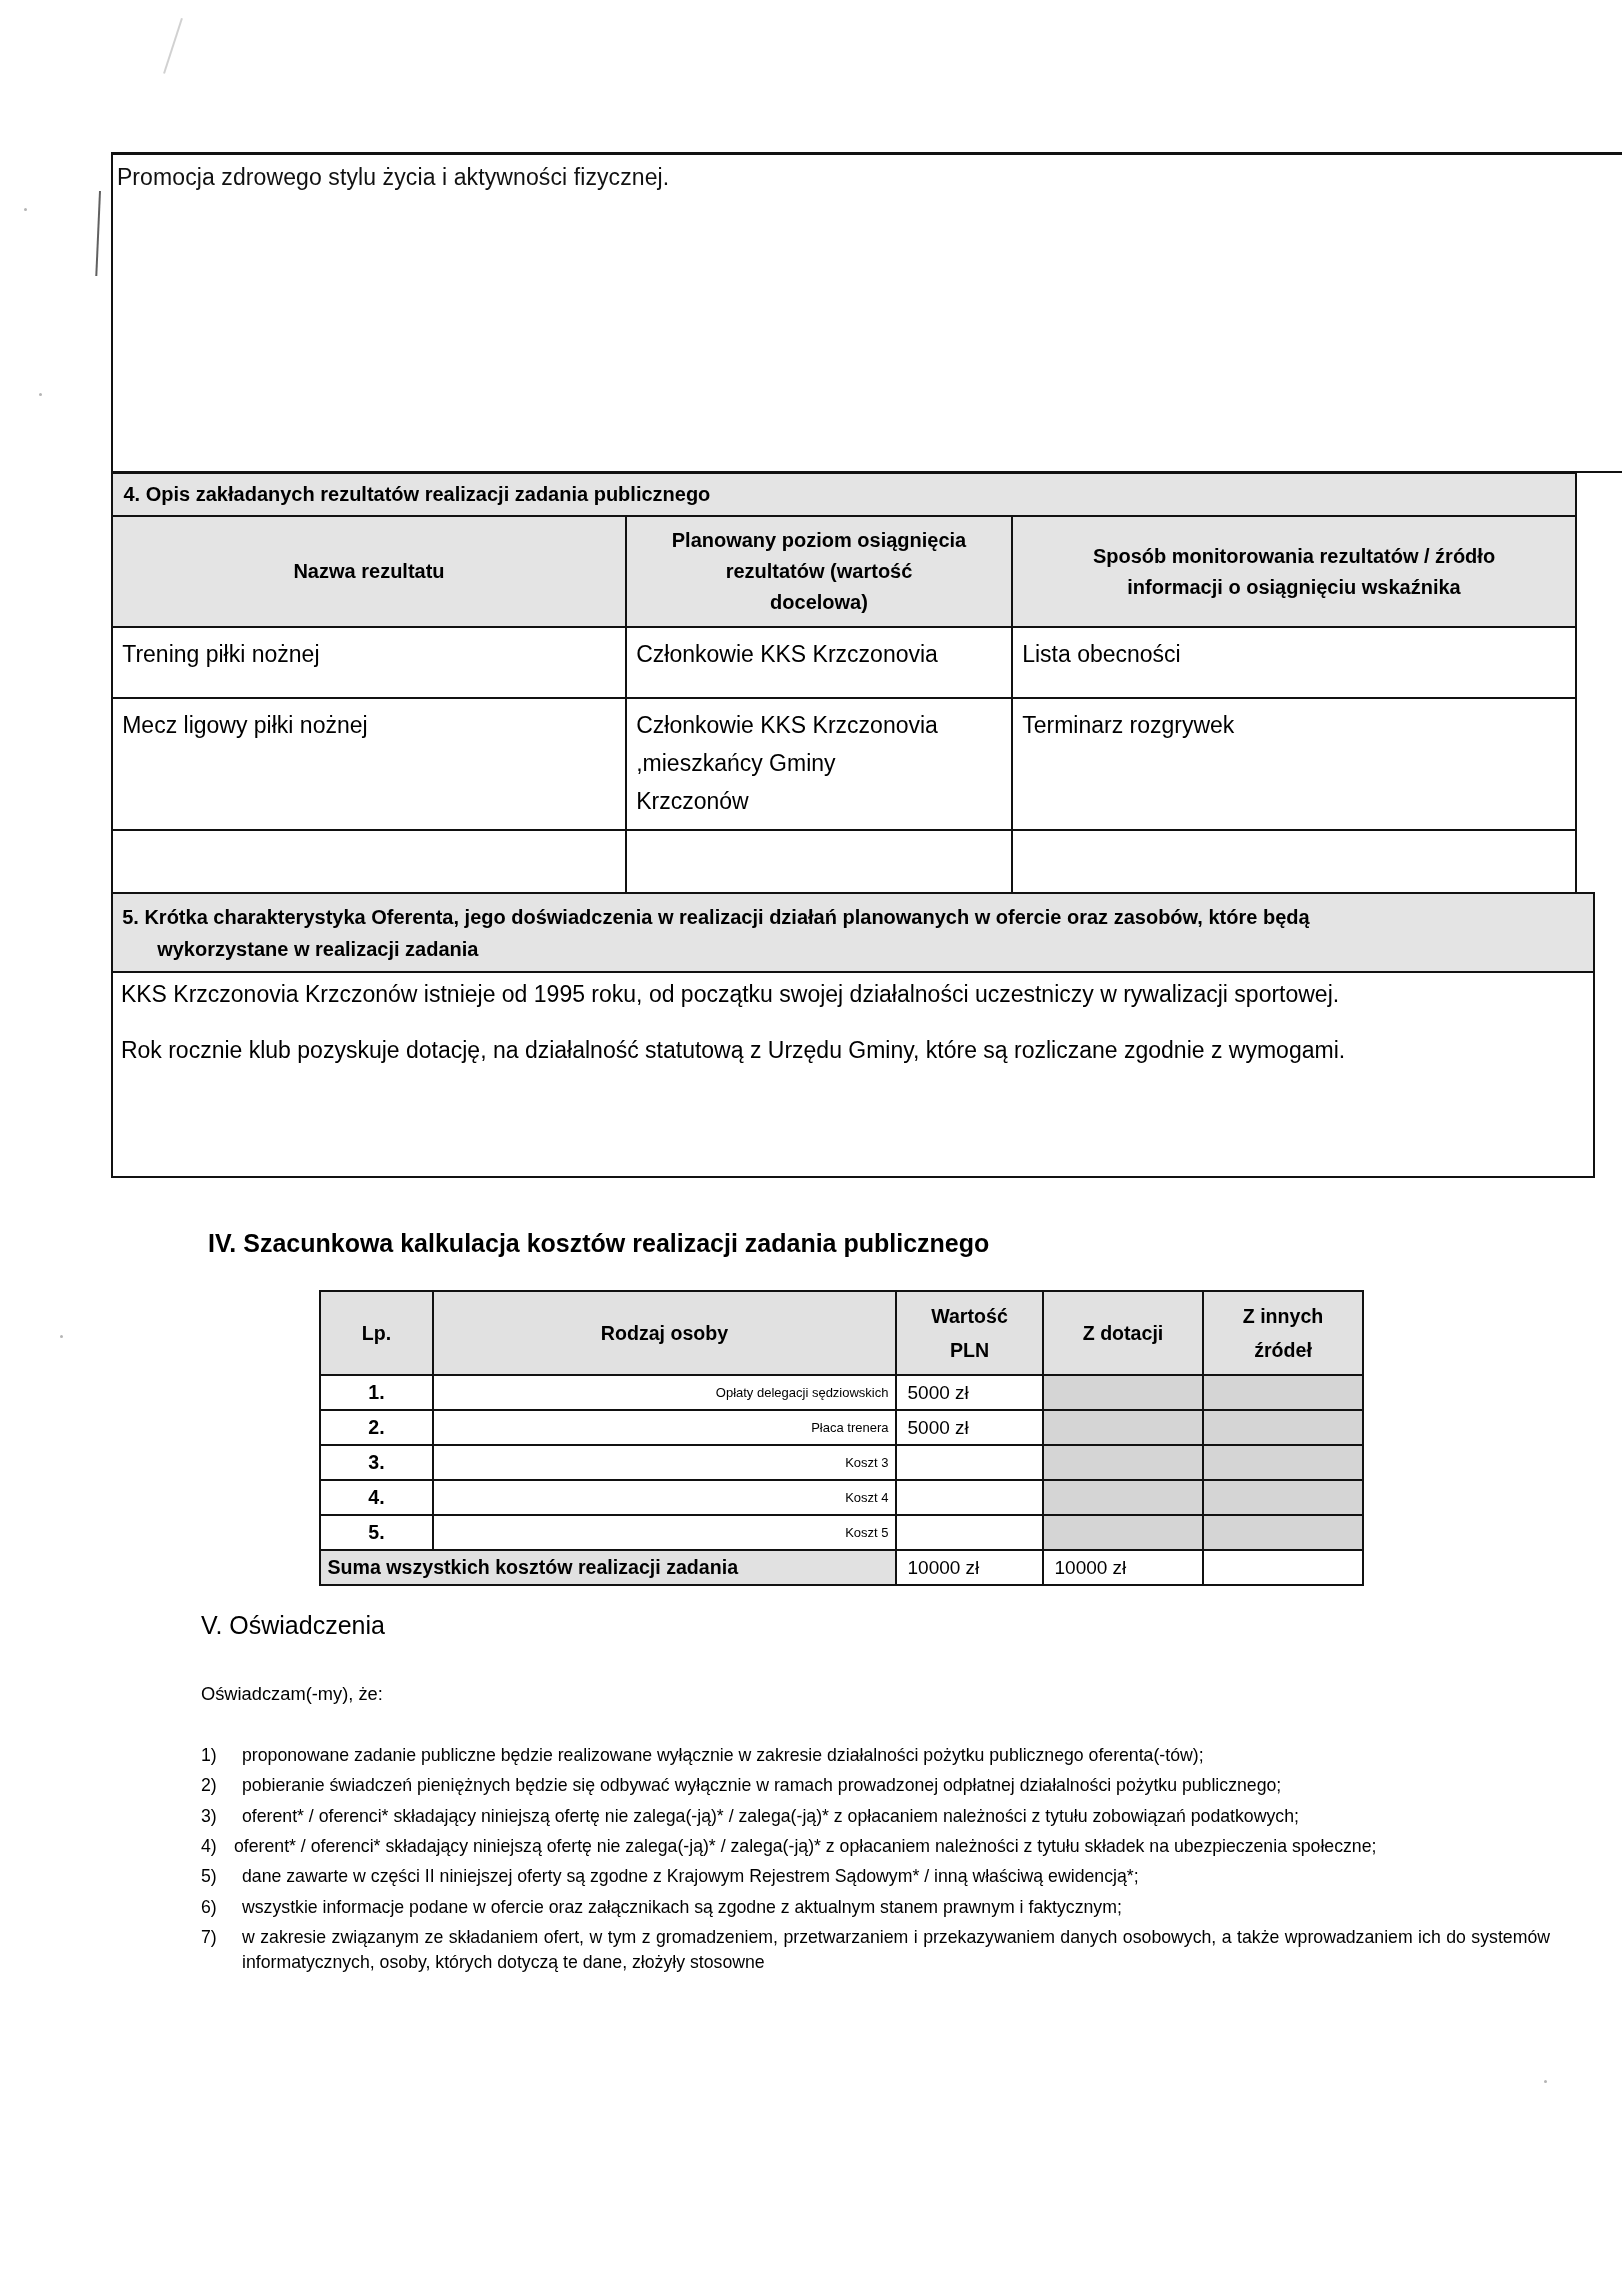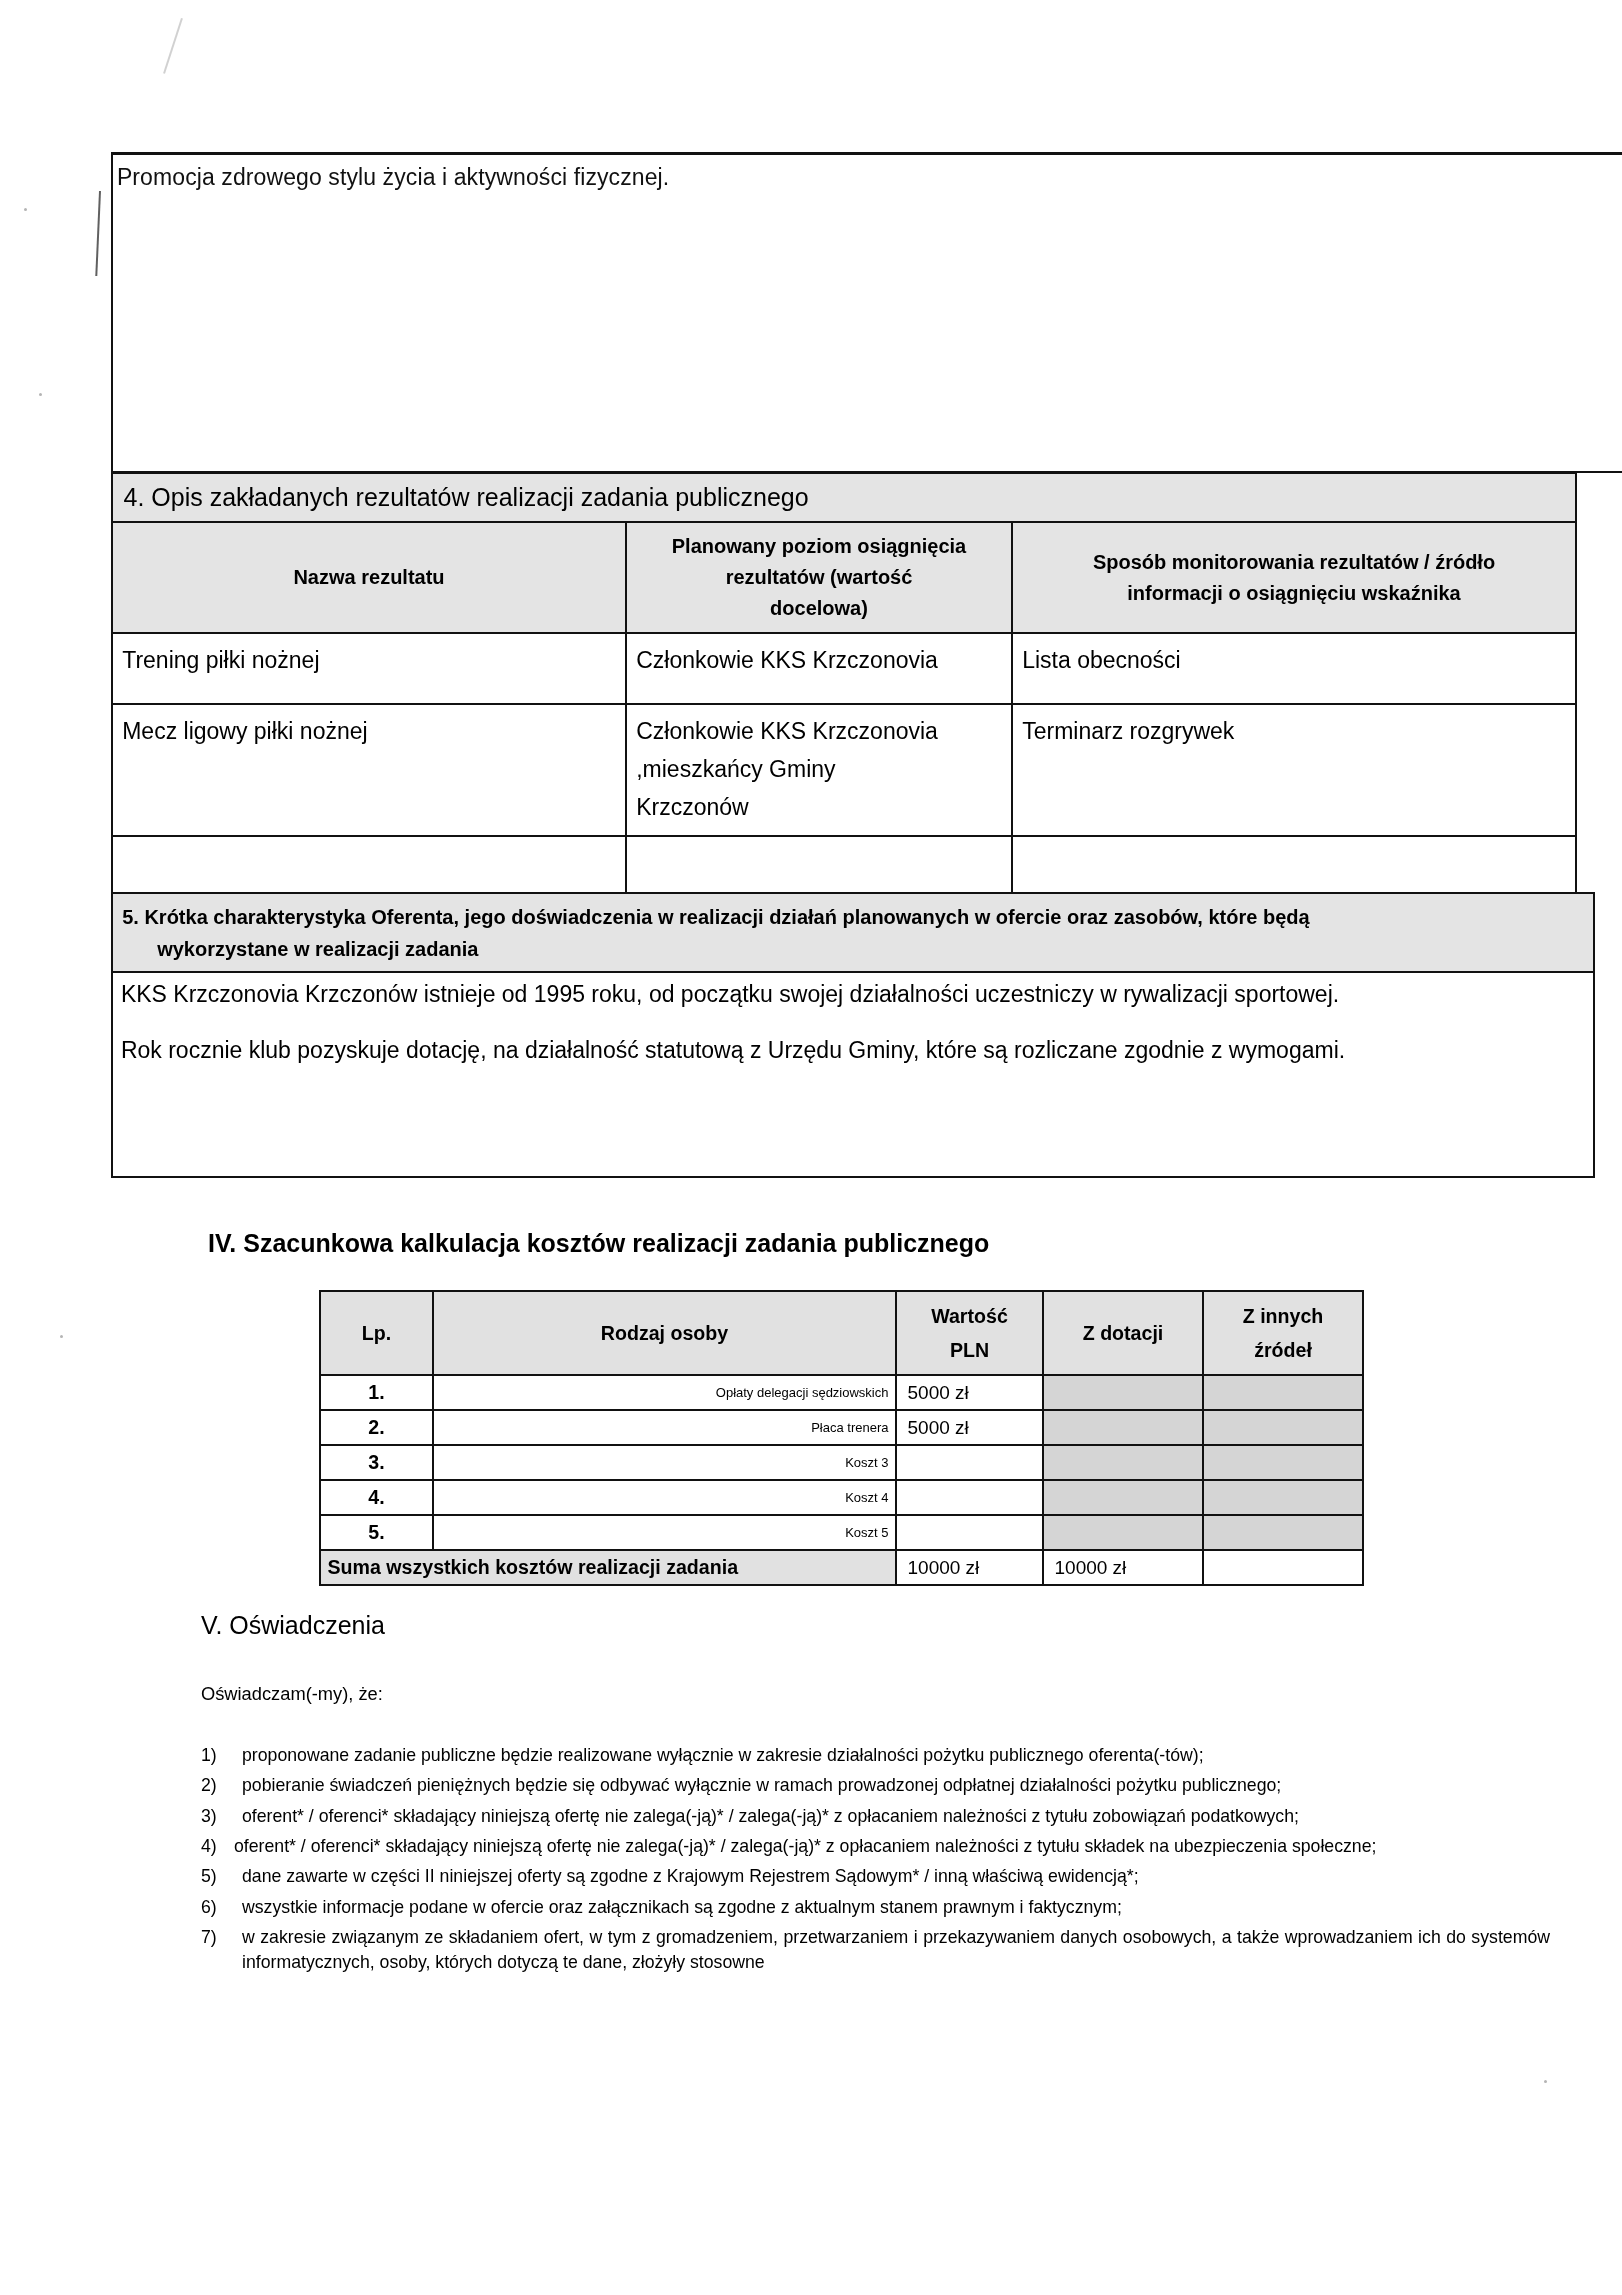--- a/index.html
+++ b/index.html
@@ -84,22 +84,22 @@
     font-size: 20px;
   }
   #sec4 td, #sec4 th {
     border: 2px solid #111;
     vertical-align: top;
     padding: 7.9px 9.2px;
     box-sizing: border-box;
   }
   .sec4-banner {
     background: #e4e4e4;
-    font-weight: normal;
-    font-size: 25px;
+    font-weight: bold;
+    font-size: 20px;
     text-align: left;
     padding: 9.2px 9.2px 9.2px 10.5px !important;
   }
   .sec4-th {
     background: #e4e4e4;
     font-weight: bold;
     text-align: center;
     vertical-align: middle !important;
     line-height: 1.55;
     font-size: 20px;

